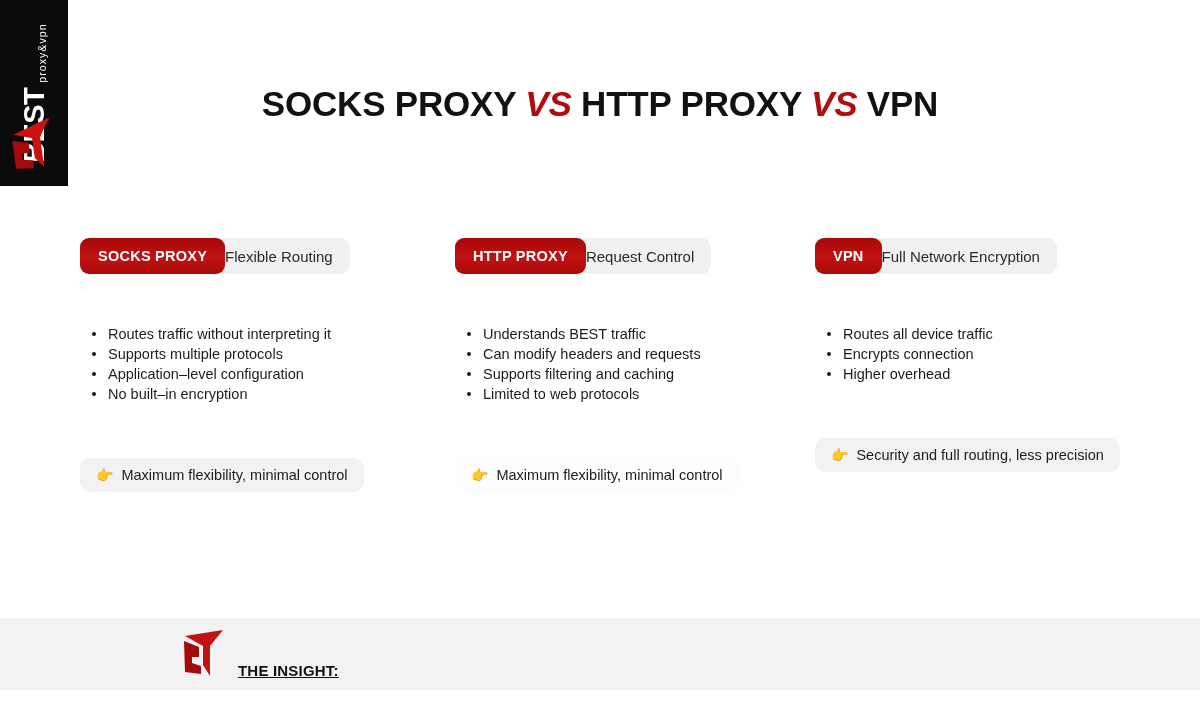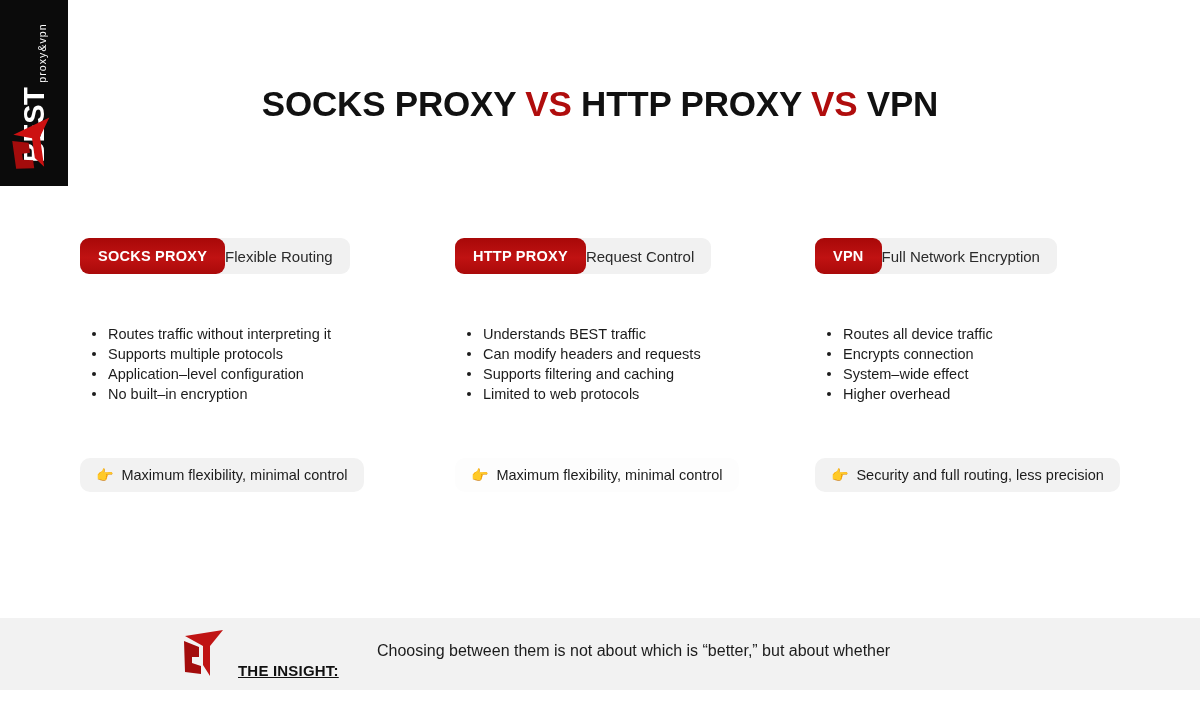--- a/index.html
+++ b/index.html
@@ -72,20 +72,21 @@
     top: 84px;
     width: 1200px;
     text-align: center;
     font-size: 35px;
     font-weight: 700;
     color: #111111;
     letter-spacing: -0.2px;
   }
   .title .vs {
     color: #b00d0d;
+    font-style: italic;
     font-weight: 700;
   }
 
   
   .columns {
     position: absolute;
     left: 0;
     top: 238px;
     width: 1200px;
     height: 290px;
@@ -292,35 +293,33 @@
       <div class="head">
         <div class="head-chip">
           <span class="head-pill" style="visibility:hidden;pointer-events:none">VPN</span>
           <span class="head-chip-text">Full Network Encryption</span>
         </div>
         <span class="head-pill">VPN</span>
       </div>
       <ul class="bullets">
         <li>Routes all device traffic</li>
         <li>Encrypts connection</li>
-        <li>System–wide effect</li>
         <li>Higher overhead</li>
       </ul>
       <div class="outcome outcome-2">
         <span class="outcome-icon">👉</span>
         <span class="outcome-text">Security and full routing, less precision</span>
       </div>
     </div>
 
   </div>
 
   <div class="insight-bar">
     <svg class="insight-mark" viewBox="0 0 44 52">
       <polygon points="3,9 41,3 28,19 28,49 21,38 21,19" fill="#c01414"></polygon>
       <polygon points="2,14 17,20 17,30 10,30 10,36 19,39 19,47 3,45" fill="#a30c0c"></polygon>
     </svg>
     <span class="insight-label">THE INSIGHT:</span>
     <div class="insight-text">
-      <div>Choosing between them is not about which is “better,” but about whether</div>
     </div>
   </div>
 
 </div>
 
 </body></html>

